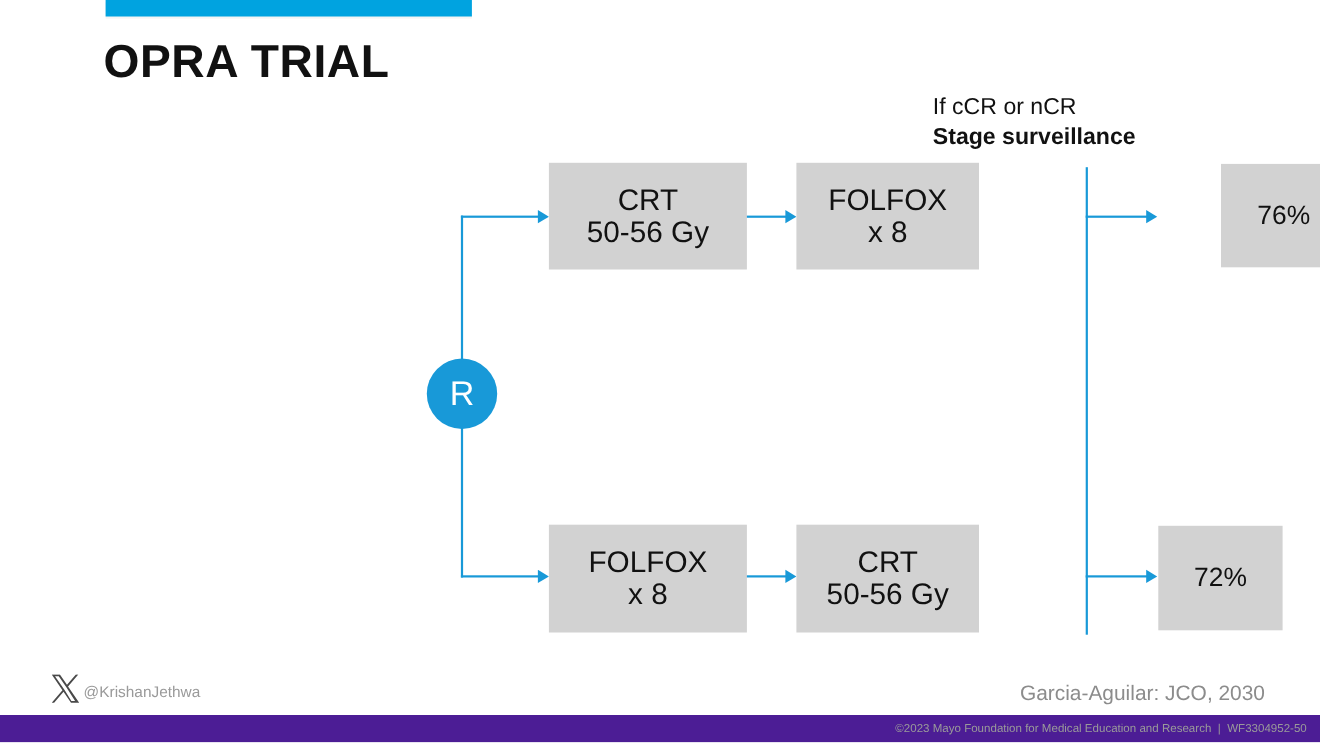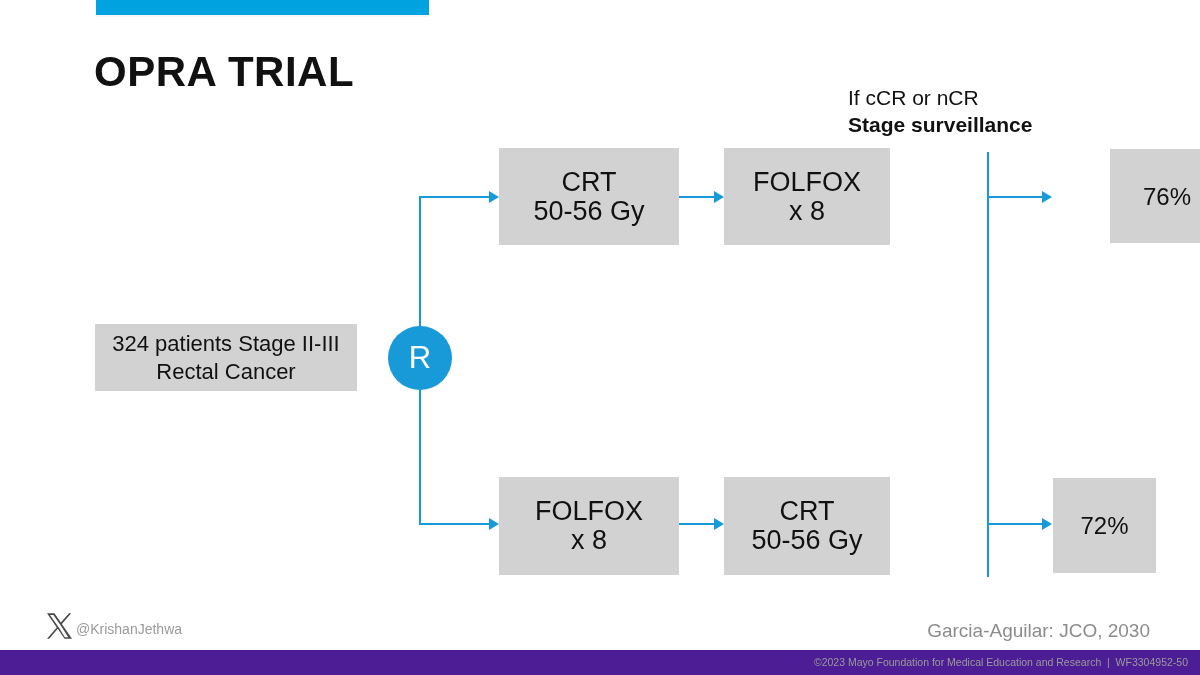--- a/index.html
+++ b/index.html
@@ -7,34 +7,34 @@
     --flow:#1899D8;
     --box:#D2D2D2;
     --ink:#111;
     --muted:#9a9a9a;
   }
   html,body{margin:0;padding:0;background:#fff;}
   body{font-family:"Liberation Sans", sans-serif;}
   .slide{position:relative;width:1200px;height:675px;background:#ffffff;overflow:hidden;}
 
   .top-bar{position:absolute;left:96px;top:0;width:333px;height:15px;background:var(--bar);box-shadow:0 2px 0 rgba(0,0,0,0.04);}
-  .title{position:absolute;left:94px;top:48px;font-size:42px;font-weight:bold;color:var(--ink);letter-spacing:0.5px;}
+  .title{position:absolute;left:94px;top:32px;font-size:42px;font-weight:bold;color:var(--ink);letter-spacing:0.5px;}
 
   .header-note{position:absolute;left:848px;top:84px;width:282px;color:var(--ink);}
   .header-note .l1{font-size:21px;line-height:27px;}
   .header-note .l2{font-size:21px;line-height:27px;font-weight:bold;}
 
   .gbox{position:absolute;background:var(--box);color:var(--ink);display:flex;flex-direction:column;align-items:center;justify-content:center;text-align:center;font-size:27px;line-height:29px;}
   .box-crt-top{left:499px;top:148px;width:180px;height:97px;}
   .box-folfox-top{left:724px;top:148px;width:166px;height:97px;}
   .box-outcome-top{left:1110px;top:149px;width:114px;height:94px;font-size:24px;}
   .box-patients{left:95px;top:324px;width:262px;height:67px;font-size:22px;line-height:28px;}
   .box-folfox-bottom{left:499px;top:477px;width:180px;height:98px;}
   .box-crt-bottom{left:724px;top:477px;width:166px;height:98px;}
-  .box-outcome-bottom{left:1053px;top:478px;width:103px;height:95px;font-size:24px;}
+  .box-outcome-bottom{left:1053px;top:478px;width:113px;height:95px;font-size:24px;}
 
   .r-circle{position:absolute;left:388px;top:326px;width:64px;height:64px;border-radius:50%;background:var(--flow);color:#fff;display:flex;align-items:center;justify-content:center;font-size:31px;}
 
   .line{position:absolute;background:var(--flow);}
   .vl-left-up{left:419px;top:196px;width:2px;height:131px;}
   .vl-left-down{left:419px;top:389px;width:2px;height:136px;}
   .vl-right{left:987px;top:152px;width:2px;height:425px;}
 
   .hl-r-top{left:419px;top:196px;width:71px;height:2px;}
   .hl-mid-top{left:678px;top:196px;width:37px;height:2px;}
@@ -87,24 +87,20 @@
   <div class="ahead ah-folfox-top"></div>
   <div class="ahead ah-out-top"></div>
   <div class="ahead ah-folfox-bottom"></div>
   <div class="ahead ah-crt-bottom"></div>
   <div class="ahead ah-out-bottom"></div>
 
   <div class="r-circle">
     <span>R</span>
   </div>
 
-  <div class="gbox box-patients">
-    <span>324 patients Stage II-III</span>
-    <span>Rectal Cancer</span>
-  </div>
 
   <div class="gbox box-crt-top">
     <span>CRT</span>
     <span>50-56 Gy</span>
   </div>
 
   <div class="gbox box-folfox-top">
     <span>FOLFOX</span>
     <span>x 8</span>
   </div>

